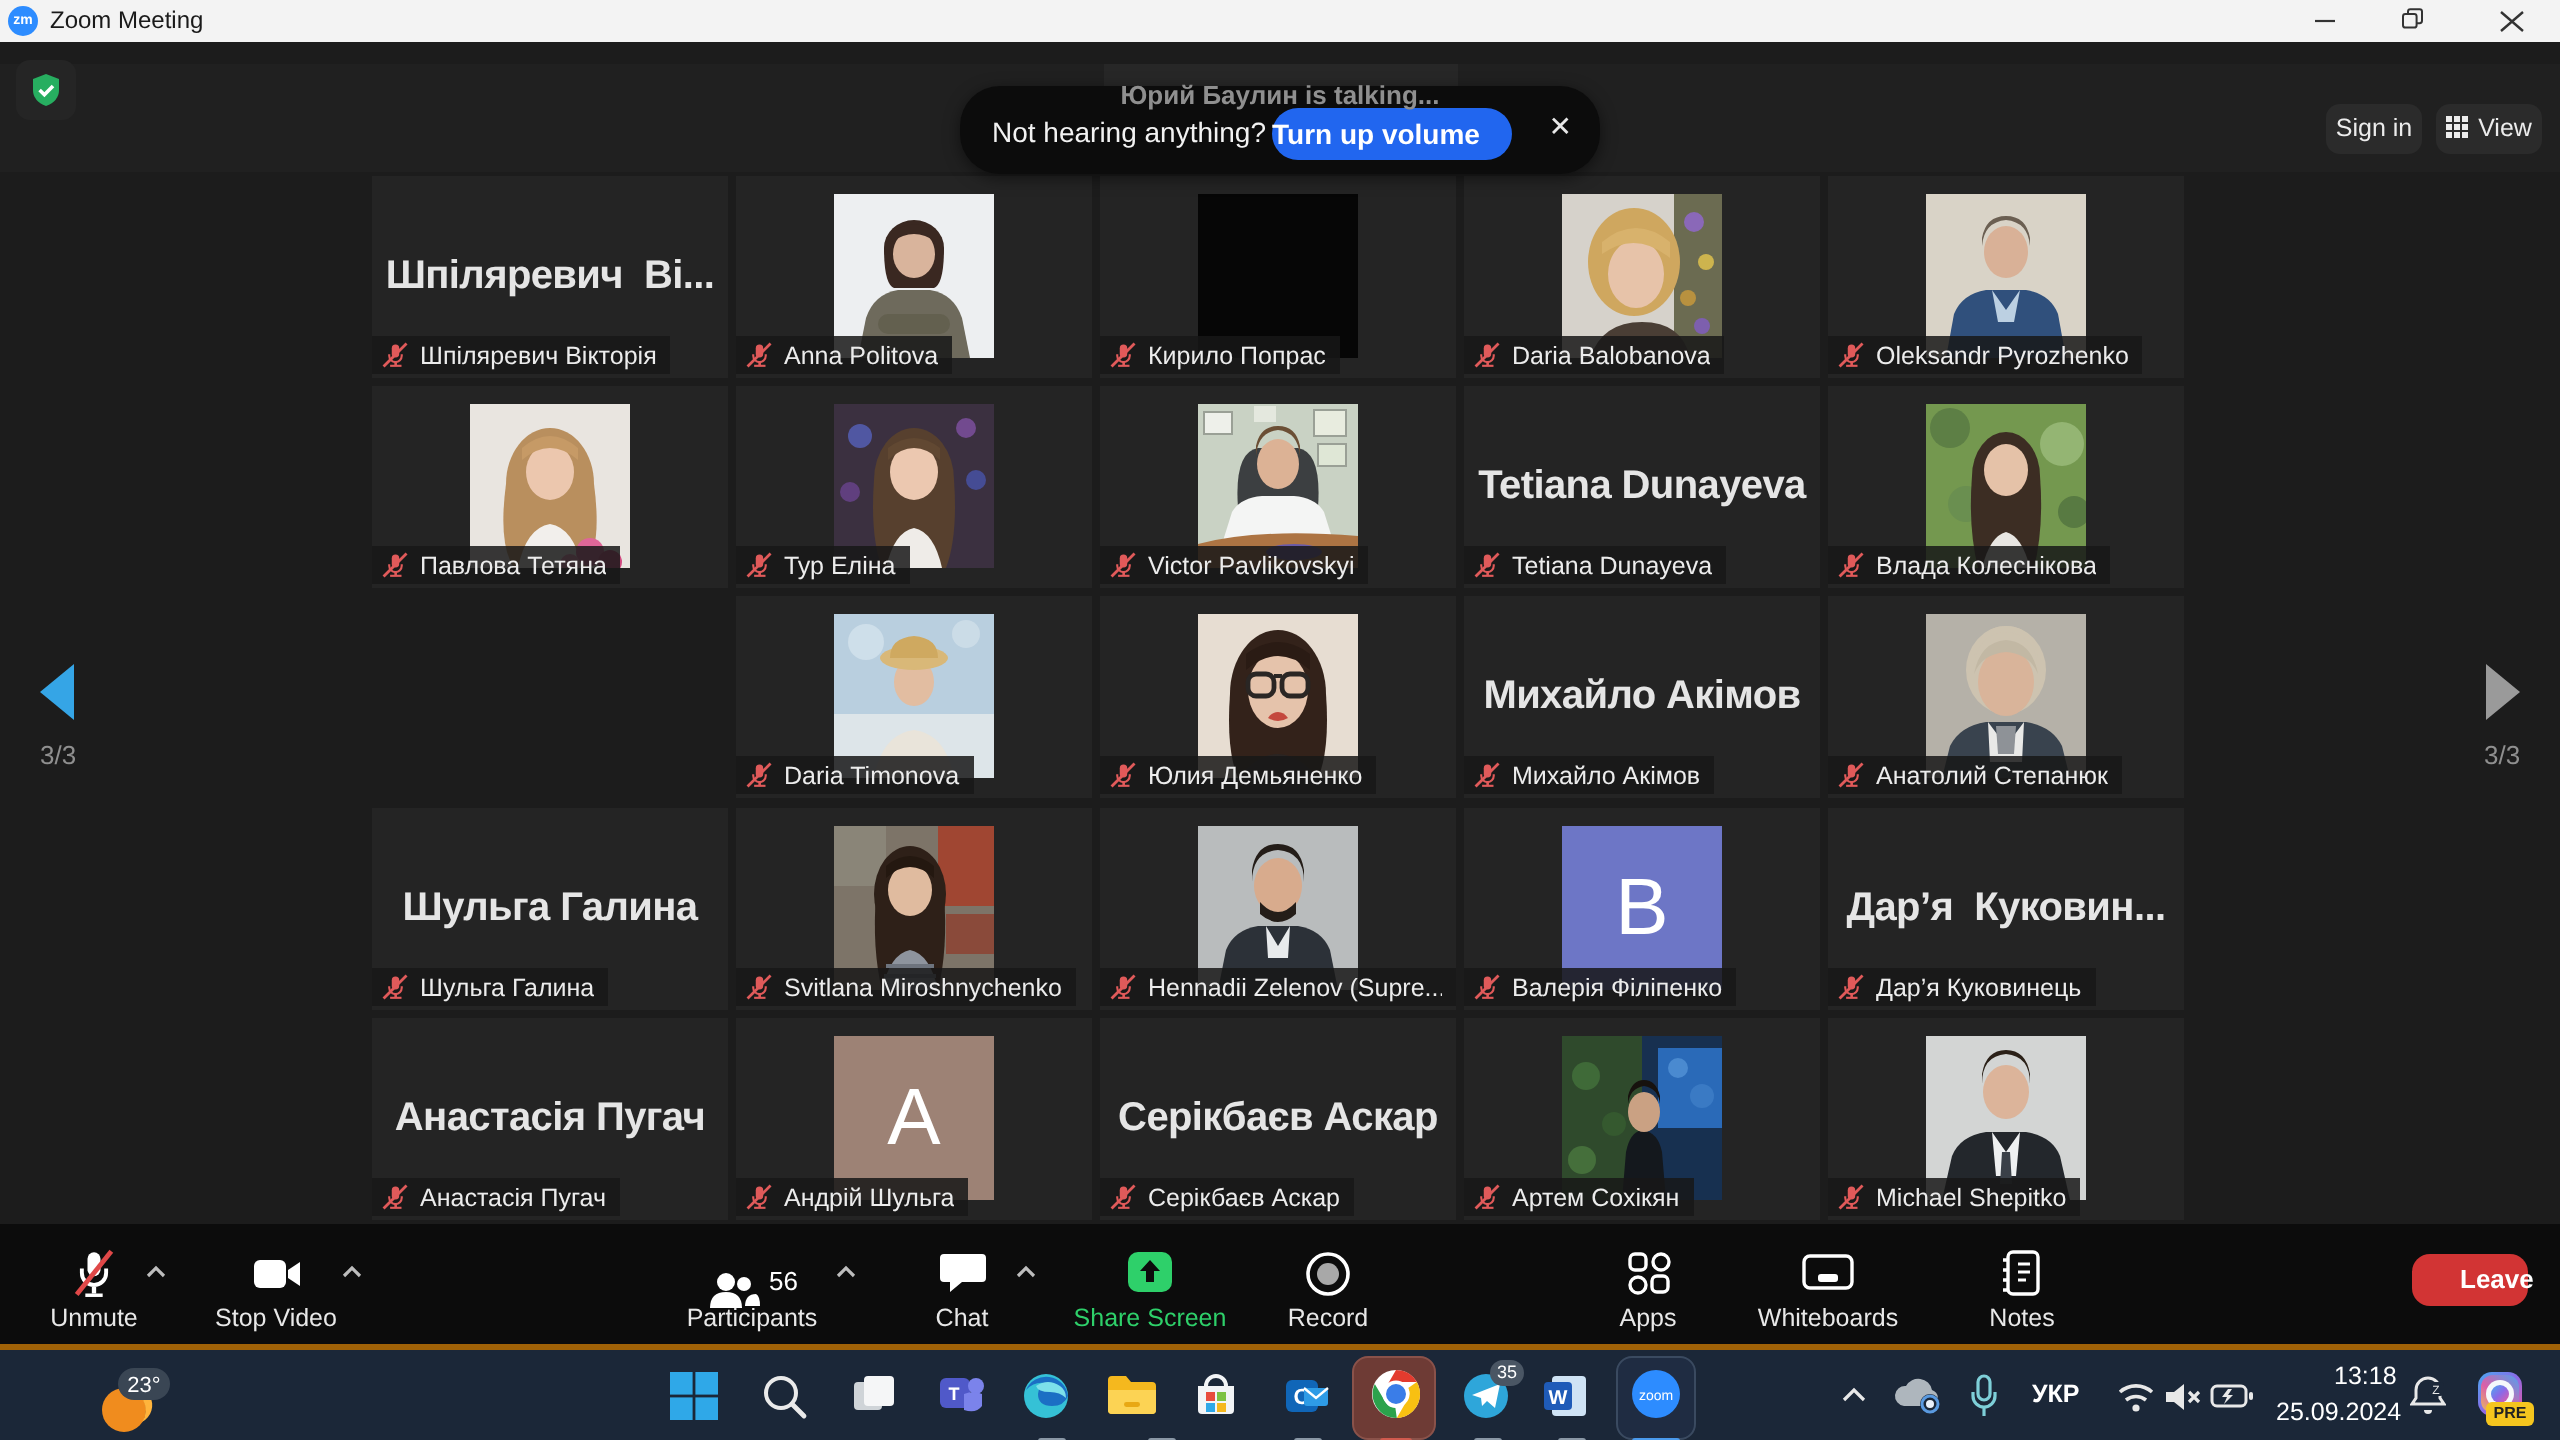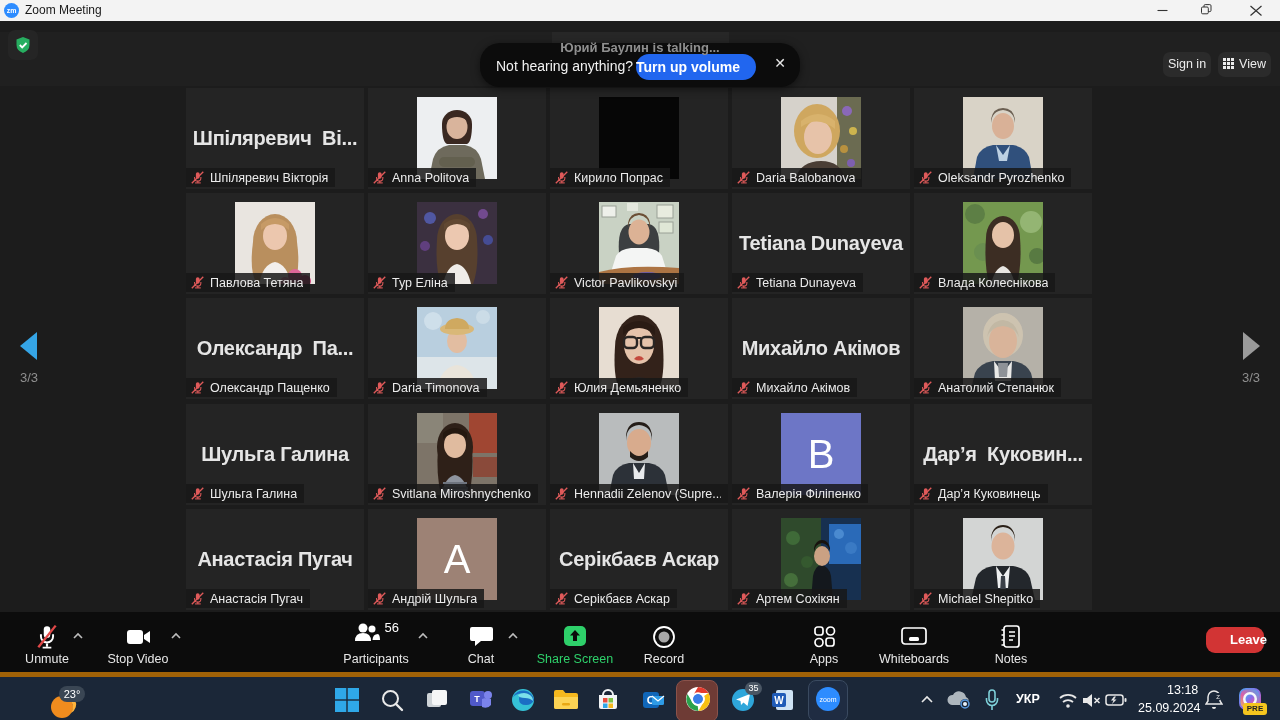--- a/index.html
+++ b/index.html
@@ -36,21 +36,21 @@
   gap:6px; }
 .nlabel span { color:#ececec; font-size:12.5px; white-space:nowrap; overflow:hidden; }
 .nav3 { position:absolute; font-size:13px; color:#8f8f8f; }
 .toolbar { position:absolute; left:0; top:612px; width:1280px; height:60px; background:#0c0c0c; }
 .titem { position:absolute; top:0; height:60px; text-align:center; }
 .titem .lbl { position:absolute; left:0; right:0; bottom:6px; font-size:12.5px; color:#e8e8e8; }
 .caret { position:absolute; top:20px; }
 .leave { position:absolute; left:1206px; top:15px; width:58px; height:26px; background:#d23434;
   border-radius:9px; color:#fff; font-size:13px; font-weight:700; text-align:center; line-height:26px;padding-left:24px; }
 .taskbar { position:absolute; left:0; top:672px; width:1280px; height:48px; background:#1b2738;
-  border-top:5px solid #a16207; }
+  border-top:3px solid #a16207; }
 .tkico { position:absolute; top:10px; width:26px; height:26px; }
 .tray { position:absolute; top:0; height:48px; color:#fff; }
 </style></head>
 <body>
 <div class="titlebar">
   <div class="tb-ico">zm</div>
     <div class="tb-title">Zoom Meeting</div>
   <svg class="wbtn" style="right:88px" viewBox="0 0 44 21">
       <path d="M9.5 10.5 H19.5" stroke="#333" stroke-width="1.1"></path>
     </svg>
@@ -327,35 +327,20 @@
             <rect x="6" y="1.5" width="4.6" height="8" rx="2.3"></rect>
             <path d="M3.8 7.5v1a4.5 4.5 0 0 0 9 0v-1h-1.3v1a3.2 3.2 0 0 1-6.4 0v-1z"></path>
             <rect x="7.6" y="12" width="1.6" height="2.5"></rect>
             <rect x="5" y="14" width="7" height="1.3"></rect>
           </g>
           <rect x="7.2" y="-2" width="1.7" height="20" fill="#e05a5a" transform="rotate(45 8 8)"></rect>
         </svg>
         <span>Влада Колеснікова</span>
       </div>
     </div>
-<div class="tile" style="left:186px;top:277px">
-      <div class="bigname">Олександр&nbsp; Па...</div>
-      <div class="nlabel">
-        <svg width="13" height="13" viewBox="0 0 16 16" style="flex:none">
-          <g fill="#e05a5a">
-            <rect x="6" y="1.5" width="4.6" height="8" rx="2.3"></rect>
-            <path d="M3.8 7.5v1a4.5 4.5 0 0 0 9 0v-1h-1.3v1a3.2 3.2 0 0 1-6.4 0v-1z"></path>
-            <rect x="7.6" y="12" width="1.6" height="2.5"></rect>
-            <rect x="5" y="14" width="7" height="1.3"></rect>
-          </g>
-          <rect x="7.2" y="-2" width="1.7" height="20" fill="#e05a5a" transform="rotate(45 8 8)"></rect>
-        </svg>
-        <span>Олександр Пащенко</span>
-      </div>
-    </div>
 <div class="tile" style="left:368px;top:277px">
       <div class="ph">
         <svg width="80" height="82" viewBox="0 0 80 82">
           <rect width="80" height="82" fill="#b9cfdf"></rect>
           <rect x="0" y="0" width="80" height="50" fill="#b9cfdf"></rect>
           <rect x="0" y="50" width="80" height="32" fill="#dde5e9"></rect>
           <circle cx="16" cy="14" r="9" fill="#d3e2ec" opacity=".8"></circle>
           <circle cx="66" cy="10" r="7" fill="#cfdfe9" opacity=".8"></circle>
           <path d="M20 82 Q24 60 40 58 Q56 60 60 82 Z" fill="#e9e4da"></path>
           <ellipse cx="40" cy="34" rx="10" ry="12" fill="#e2bda1"></ellipse>
@@ -666,21 +651,21 @@
     <svg width="27" height="26" viewBox="0 0 27 24" style="margin-top:12px">
         <rect x="2" y="5" width="16" height="14" rx="3" fill="#fff"></rect>
         <path d="M19 10 L25 6 V18 L19 14 Z" fill="#fff"></path>
       </svg>
     <div class="lbl">Stop Video</div>
   </div>
   <svg class="caret" style="left:170px" width="12" height="8" viewBox="0 0 12 8">
       <path d="M2 6 L6 2 L10 6" stroke="#bdbdbd" stroke-width="1.6" fill="none"></path>
     </svg>
   <div class="titem" style="left:330px; width:92px">
-    <div style="margin-top:8px; height:26px">
+    <div style="margin-top:21px; height:26px">
       <svg width="27" height="24" viewBox="0 0 27 24" style="vertical-align:top">
           <g fill="#fff">
             <circle cx="10" cy="8" r="4.5"></circle>
             <path d="M2 21 q0 -8 8 -8 q8 0 8 8 z"></path>
             <circle cx="19" cy="9" r="3.5"></circle>
             <path d="M19.5 20 q0.2 -6 5.5 -6 q2 1 2 6 z"></path>
           </g>
         </svg>
       <span style="color:#fff; font-size:13px; vertical-align:6px">56</span>
     </div>

